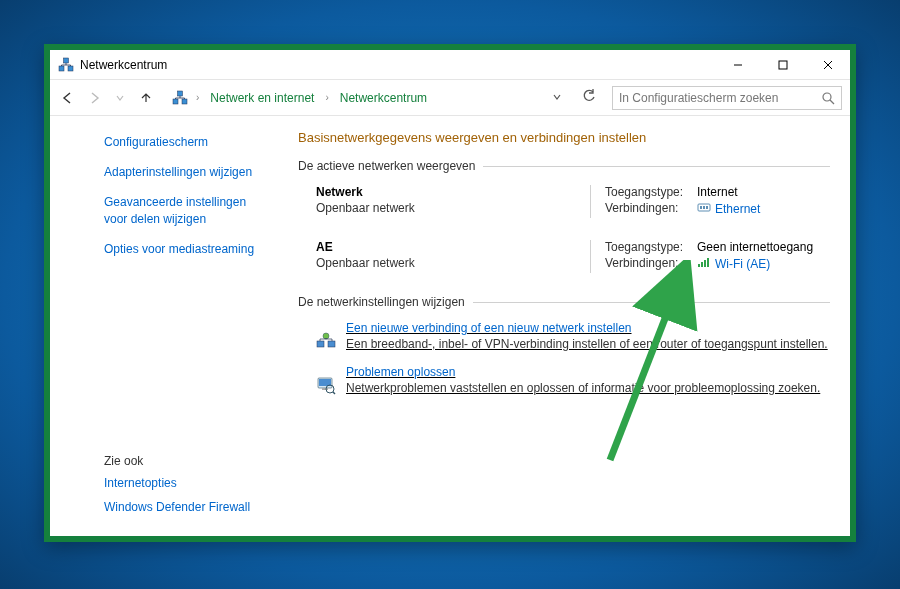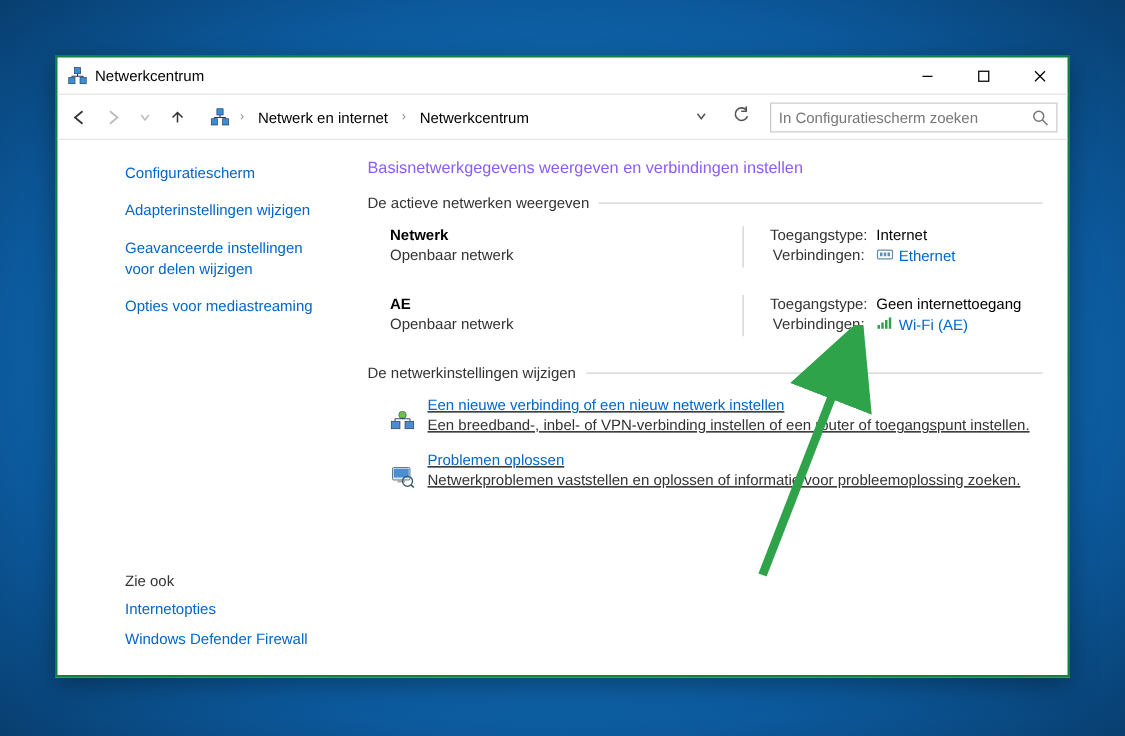--- a/index.html
+++ b/index.html
@@ -9,21 +9,21 @@
     background: radial-gradient(ellipse at center, #1a8fd8 0%, #0c5a9e 70%, #083e6f 100%);
     width: 900px; height: 589px;
     overflow: hidden;
     position: relative;
   }
   .window {
     position: absolute;
     left: 44px; top: 44px;
     width: 812px; height: 498px;
     background: #ffffff;
-    border: 2px solid #15803d;
+    border: 6px solid #15803d;
     box-shadow: 0 6px 20px rgba(0,0,0,0.35);
     display: flex;
     flex-direction: column;
   }
   
   .titlebar {
     height: 30px;
     display: flex;
     align-items: center;
     padding: 0 0 0 8px;
@@ -40,21 +40,21 @@
   
   .navbar {
     height: 36px; display: flex; align-items: center;
     padding: 0 8px;
     border-bottom: 1px solid #e5e5e5;
     gap: 6px;
   }
   .navbtn { width: 20px; height: 20px; display:flex; align-items:center; justify-content:center; color:#555; }
   .navbtn.disabled { color:#bbb; }
   .crumb-sep { color: #888; font-size: 10px; padding: 0 2px; }
-  .crumb { color: #000000; padding: 2px 3px; }
+  .crumb { color: #15803d; padding: 2px 3px; }
   .navbar .dropdown-chevron { margin-left: auto; color:#555; padding:0 6px; }
   .refresh { color:#555; padding:0 8px; }
   .searchbox {
     width: 230px; height: 24px; border: 1px solid #ccc;
     display: flex; align-items: center; padding: 0 6px; margin-left: 2px;
     color: #777;
     position: relative;
   }
   .searchbox .mag { position: absolute; right: 6px; top: 4px; }
   
@@ -62,30 +62,30 @@
   .sidebar {
     width: 200px; padding: 18px 12px 12px 20px;
     display: flex; flex-direction: column;
   }
   .sidebar a, .main a { color: #0066cc; text-decoration: none; cursor: pointer; }
   .sidebar .grp { margin-bottom: 14px; line-height: 1.35; }
   .sidebar .see-also { margin-top: auto; font-size: 12px; color: #333; }
   .sidebar .see-also .hdr { margin-bottom: 8px; }
   .sidebar .see-also a { display:block; margin-bottom: 10px; }
   .main { flex: 1; padding: 14px 20px 10px 14px; overflow: auto; }
-  .main h1 { font-size: 13px; font-weight: 400; color: #8b5cf6; margin-bottom: 14px; }
+  .main h1 { font-size: 13px; font-weight: 400; color: #a16207; margin-bottom: 14px; }
   .section-label { font-size: 12px; color: #333; display:flex; align-items:center; gap: 8px; margin: 6px 0 12px 0; justify-content: space-between; }
   .section-label .rule { flex:1; height:1px; background:#d0d0d0; }
   .network-block { display:flex; margin: 0 0 22px 18px; }
   .network-left { flex: 1; }
   .network-left .name { font-weight: 600; font-size: 12px; }
   .network-left .sub { font-size: 12px; color: #333; margin-top: 2px; }
   .network-right { width: 240px; border-left: 1px solid #d0d0d0; padding-left: 14px; font-size: 12px; }
   .kvrow { display:flex; margin-bottom: 2px; }
-  .kvrow .k { width: 92px; color:#333;text-align:center; }
+  .kvrow .k { width: 92px; color:#333; }
   .kvrow .v { flex:1; display:flex; align-items:center; gap:4px; }
   .action-row { display:flex; align-items:flex-end; gap:10px; margin: 0 0 14px 18px; text-decoration: underline; }
   .action-row .action-icon { width:20px; height:20px; flex-shrink:0; }
   .action-row .action-text .title-link { display:block; margin-bottom:2px; }
   .action-row .action-text .desc { font-size:12px; color:#333; }
   
   .eth-icon, .wifi-icon { display:inline-block; }
   
   .arrow-svg { position:absolute; pointer-events:none; }
 </style>

